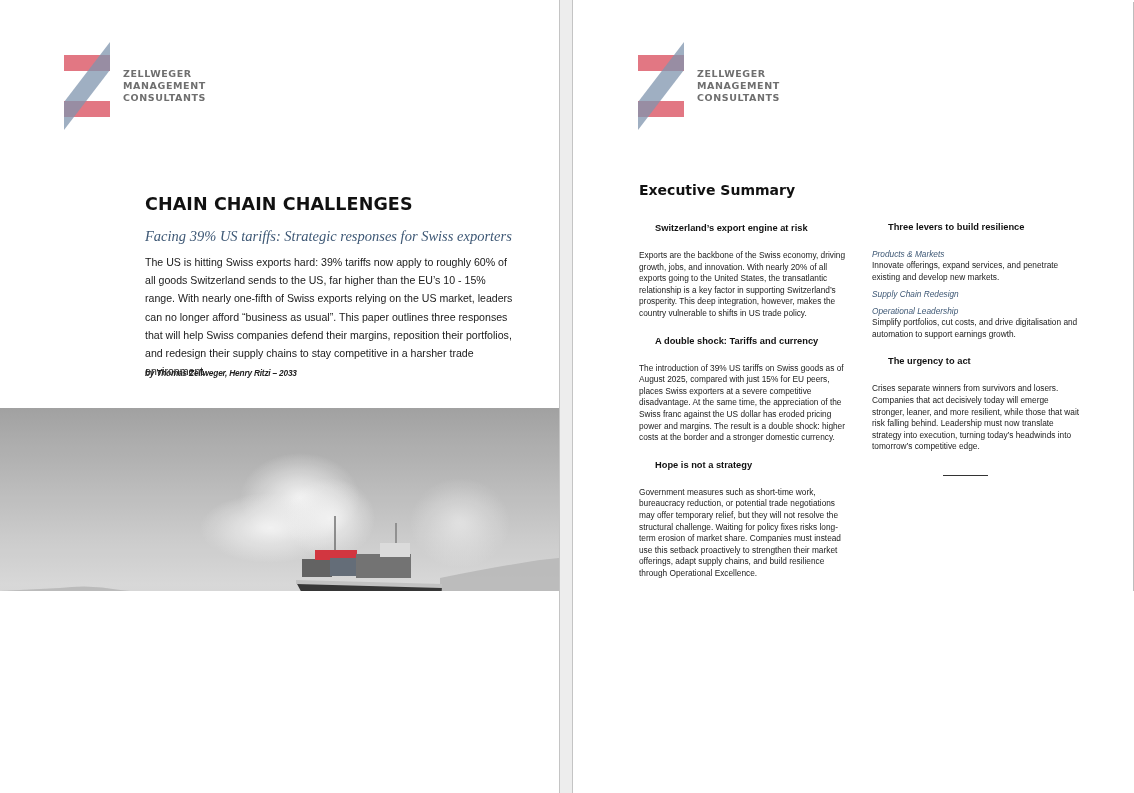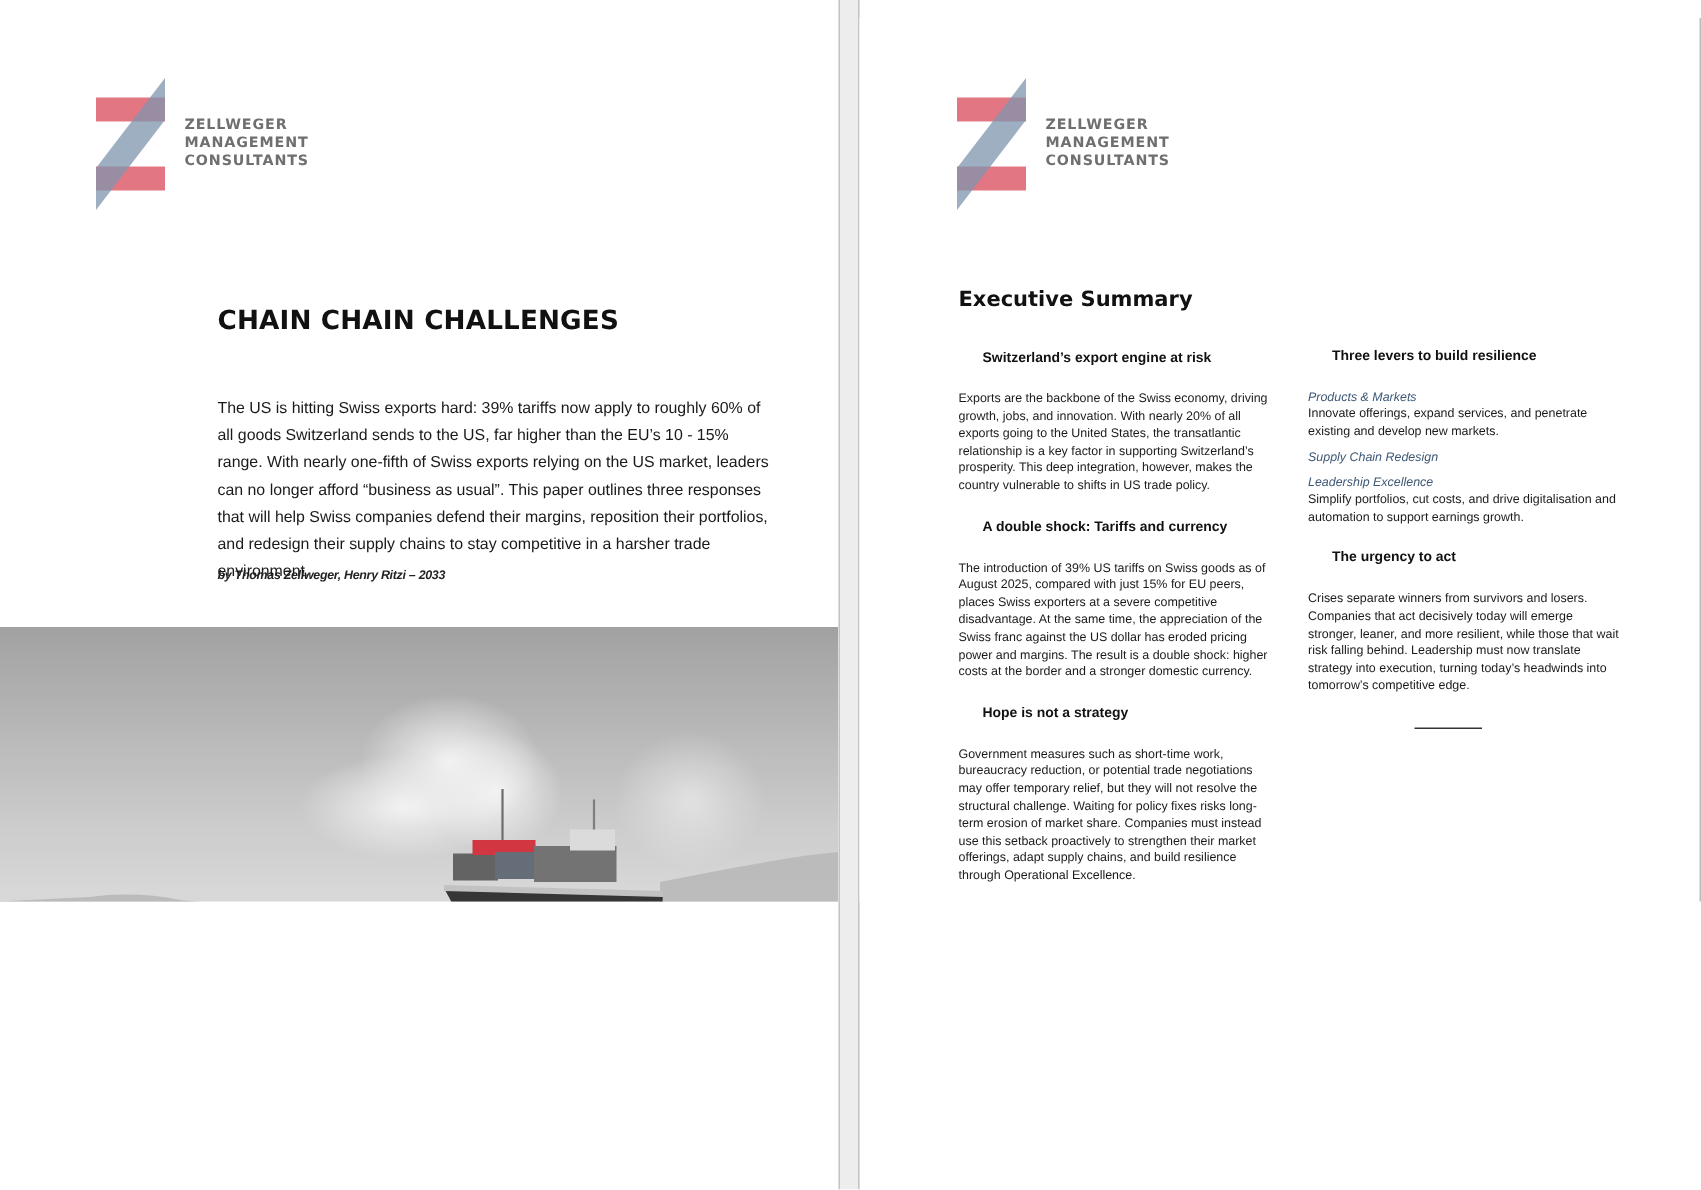--- a/index.html
+++ b/index.html
@@ -4,21 +4,21 @@
 <style>
   html, body { margin: 0; padding: 0; }
   body {
     width: 1134px; height: 793px; overflow: hidden;
     background: #ffffff;
     position: relative;
     font-family: "Liberation Sans", sans-serif;
     color: #111;
   }
   .page {
-    position: absolute; top: 12px; height: 589px; background: #fff; overflow: hidden;
+    position: absolute; top: 2px; height: 589px; background: #fff; overflow: hidden;
   }
   #page1 { left: 0; width: 559px; }
   #page2 { left: 573px; width: 560px; border-right: 1px solid #bdbdbd; }
   .gutter {
     position: absolute; left: 559px; top: 0; width: 14px; height: 793px;
     background: #ededed; border-left: 1px solid #c4c4c4; border-right: 1px solid #c4c4c4; box-sizing: border-box;
   }
   
   .logo { position: absolute; top: 38px; width: 160px; height: 92px; }
   .logo svg { position: absolute; left: 0; top: 0; }
@@ -96,20 +96,21 @@
       <polygon points="1,90 1,62 47,2 47,30" fill="#7f94ad" opacity="0.75"></polygon>
     </svg>
     <div class="logo-text">
       <div>ZELLWEGER</div>
       <div>MANAGEMENT</div>
       <div>CONSULTANTS</div>
     </div>
   </div>
 
   <div class="p1-title">CHAIN CHAIN CHALLENGES</div>
+  <div class="p1-subtitle">Facing 39% US tariffs: Strategic responses for Swiss exporters</div>
   <div class="p1-intro">The US is hitting Swiss exports hard: 39% tariffs now apply to roughly 60% of all goods Switzerland sends to the US, far higher than the EU’s 10 - 15% range. With nearly one-fifth of Swiss exports relying on the US market, leaders can no longer afford “business as usual”. This paper outlines three responses that will help Swiss companies defend their margins, reposition their portfolios, and redesign their supply chains to stay competitive in a harsher trade environment.</div>
   <div class="p1-byline">by Thomas Zellweger, Henry Ritzi – 2033</div>
 
   <div class="hero">
     <svg width="559" height="285" viewBox="0 0 559 285">
       <defs>
         <linearGradient id="sky" x1="0" y1="0" x2="0" y2="1">
           <stop offset="0" stop-color="#9c9c9c"></stop>
           <stop offset="0.45" stop-color="#c8c8c8"></stop>
           <stop offset="0.62" stop-color="#d6d6d6"></stop>
@@ -187,21 +188,21 @@
       <p class="sec-p">Government measures such as short-time work, bureaucracy reduction, or potential trade negotiations may offer temporary relief, but they will not resolve the structural challenge. Waiting for policy fixes risks long-term erosion of market share. Companies must instead use this setback proactively to strengthen their market offerings, adapt supply chains, and build resilience through Operational Excellence.</p>
     </div>
   </div>
 
   <div class="col" id="col-right">
     <div>
       <p class="sec-h">Three levers to build resilience</p>
       <p class="lever-h">Products &amp; Markets</p>
       <p class="sec-p" style="margin-bottom:2px">Innovate offerings, expand services, and penetrate existing and develop new markets.</p>
       <p class="lever-h">Supply Chain Redesign</p>
-      <p class="lever-h">Leadership Excellence</p>
+      <p class="lever-h">Operational Leadership</p>
       <p class="sec-p">Simplify portfolios, cut costs, and drive digitalisation and automation to support earnings growth.</p>
     </div>
     <div>
       <p class="sec-h">The urgency to act</p>
       <p class="sec-p">Crises separate winners from survivors and losers. Companies that act decisively today will emerge stronger, leaner, and more resilient, while those that wait risk falling behind. Leadership must now translate strategy into execution, turning today’s headwinds into tomorrow’s competitive edge.</p>
     </div>
     <div class="divider"></div>
   </div>
 
   <div class="pagenum" style="left:500px;">2</div>

